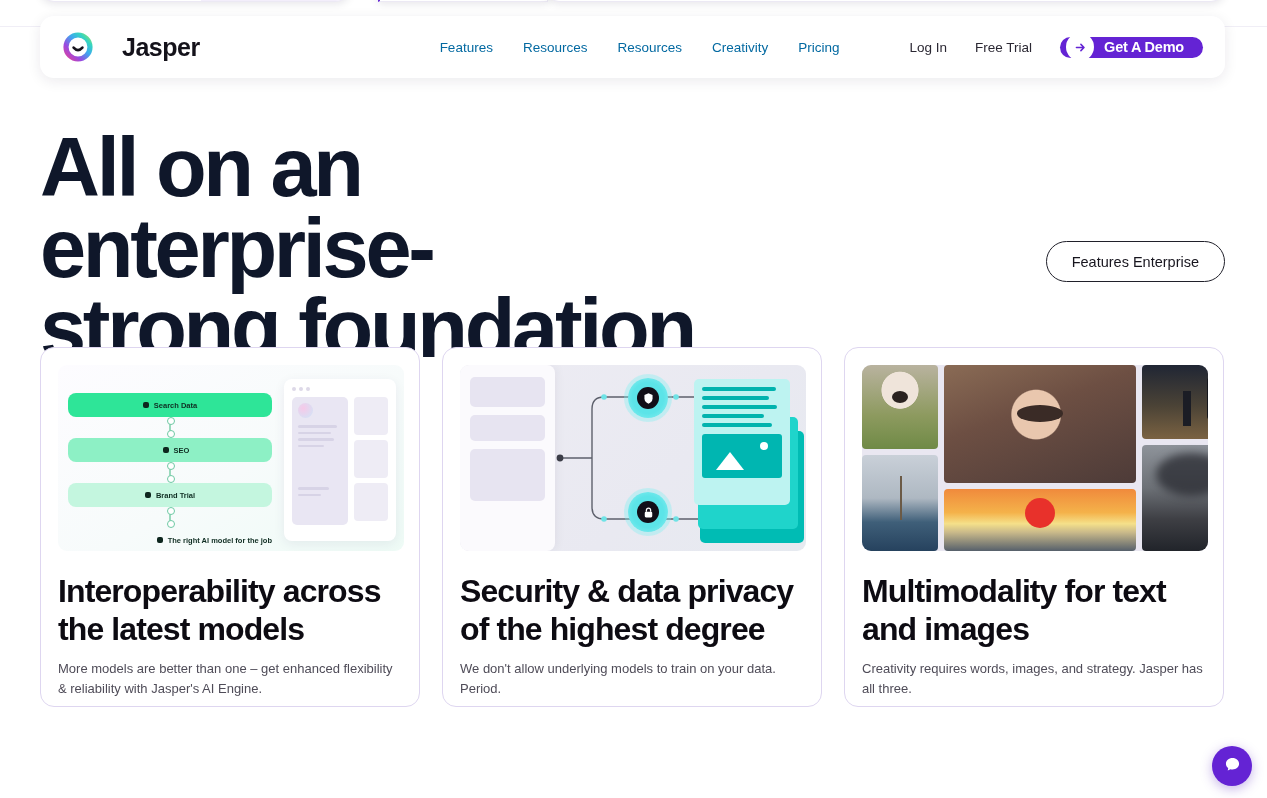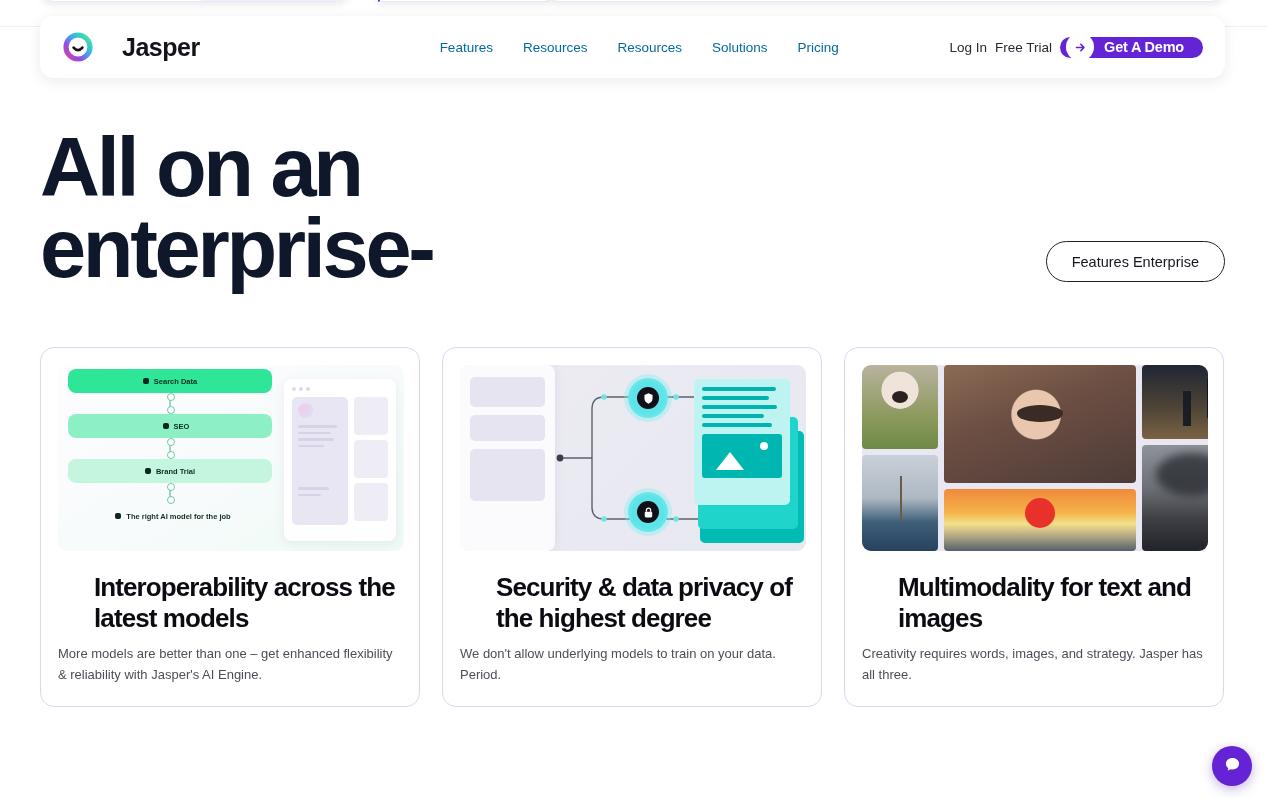--- a/index.html
+++ b/index.html
@@ -31,21 +31,21 @@
     box-shadow: 0 3px 14px rgba(28,18,60,.09);
     display:flex; align-items:center; padding:0 22px;
   }
   .brand { display:flex; align-items:center; gap:28px; }
   .brand-logo { width:32px; height:32px; display:block; }
   .brand-name { font-size:25px; font-weight:700; color:#14121a; letter-spacing:-.5px; }
 
   .nav-links { display:flex; align-items:center; gap:30px; margin-left:240px; }
   .nav-link { font-size:13.5px; color:#0369a1; text-decoration:none; white-space:nowrap; }
 
-  .nav-right { margin-left:auto; display:flex; align-items:center; gap:8px; }
+  .nav-right { margin-left:auto; display:flex; align-items:center; gap:28px; }
   .nav-action { font-size:13.5px; color:#2b2833; text-decoration:none; white-space:nowrap; font-weight:500;}
   .demo-btn {
     display:flex; align-items:center; gap:10px;
     background:#6423d4; color:#fff; border:none; border-radius:999px;
     height:21px; padding:0 19px 0 6px; cursor:pointer;
     font-family:"Liberation Sans", sans-serif;
   }
   .demo-circle{
     width:28px;height:28px;border-radius:50%;background:#fff;
     display:flex;align-items:center;justify-content:center;flex:0 0 auto;
@@ -70,39 +70,39 @@
   
   .cards { position:absolute; left:40px; top:347px; width:1185px; display:flex; gap:22px; }
   .card {
     width:380px; background:#fff; border:1px solid #ded6f0; border-radius:14px;
     padding:17px 17px 0; position:relative; height:360px; overflow:hidden;
   }
   .card-media {
     width:346px; height:186px; border-radius:9px; overflow:hidden; position:relative;
   }
   .card-title {
-    font-size:26px; line-height:1.2; font-weight:700; letter-spacing:-.9px;
-    color:#0d0b12; margin-top:21px;margin-left:36px;
+    font-size:32px; line-height:1.2; font-weight:700; letter-spacing:-.9px;
+    color:#0d0b12; margin-top:21px;
   }
   .card-desc {
     font-size:13px; line-height:1.55; color:#4f4c58; margin-top:10px;
   }
 
   
   .m1 { background:linear-gradient(150deg,#fdfcff 0%,#f7fbfb 55%,#eefbf6 100%); }
-  .m1-pills { position:absolute; left:10px; top:4px; width:204px; }
+  .m1-pills { position:absolute; left:10px; top:28px; width:204px; }
   .pill {
     height:24px; border-radius:8px; display:flex; align-items:center;
     justify-content:center; gap:5px; font-size:7.5px; color:#0f2d22; font-weight:600;
   }
   .pill-dot{width:6px;height:6px;border-radius:2px;background:#0d261e;display:inline-block;}
   .p1{background:#2ee598;}
   .p2{background:#8df0c5;padding-left:12px;}
   .p3{background:#c4f6df;}
-  .p4{background:transparent;justify-content:center;padding-left:6px;}
+  .p4{background:transparent;justify-content:flex-end;padding-left:6px;}
   .connector{width:2px;height:15px;background:#9ad9bd;margin:3px auto;position:relative;}
   .connector:before,.connector:after{
     content:"";position:absolute;left:-2px;width:6px;height:6px;border-radius:50%;
     background:#fff;border:1.4px solid #6fc9a4;
   }
   .connector:before{top:-3px;} .connector:after{bottom:-3px;}
   .m1-panel{
     position:absolute; right:8px; top:14px; width:112px; height:162px;
     background:#fff; border-radius:8px; box-shadow:0 3px 12px rgba(40,30,80,.07);
     padding:8px;
@@ -215,41 +215,42 @@
           <path d="M11.6 16.6 q4.4 5 8.8 0" fill="none" stroke="#15121c" stroke-width="2.6" stroke-linecap="round"></path>
         </svg>
       </span>
       <span class="brand-name">Jasper</span>
     </div>
 
     <div class="nav-links">
       <a class="nav-link" href="#">Features</a>
       <a class="nav-link" href="#">Resources</a>
       <a class="nav-link" href="#">Resources</a>
-      <a class="nav-link" href="#">Solutions</a>
+      <a class="nav-link" href="#">Creativity</a>
       <a class="nav-link" href="#">Pricing</a>
     </div>
 
     <div class="nav-right">
       <a class="nav-action" href="#">Log In</a>
       <a class="nav-action" href="#">Free Trial</a>
       <button class="demo-btn">
         <span class="demo-circle">
           <svg width="13" height="13" viewBox="0 0 16 16">
             <path d="M3 8h9M8.5 4.2 12.3 8l-3.8 3.8" fill="none" stroke="#6423d4" stroke-width="1.9" stroke-linecap="round" stroke-linejoin="round"></path>
           </svg>
         </span>
         <span class="demo-label">Get A Demo</span>
       </button>
     </div>
   </div>
 
   <div class="hero">
     <h1 class="hero-title">
       <span>All on an enterprise-</span><br>
+      <span>strong foundation</span>
     </h1>
     <button class="explore-btn">Features Enterprise</button>
   </div>
 
   <div class="cards">
 
     <div class="card">
       <div class="card-media m1">
         <div class="m1-pills">
           <div class="pill p1">

